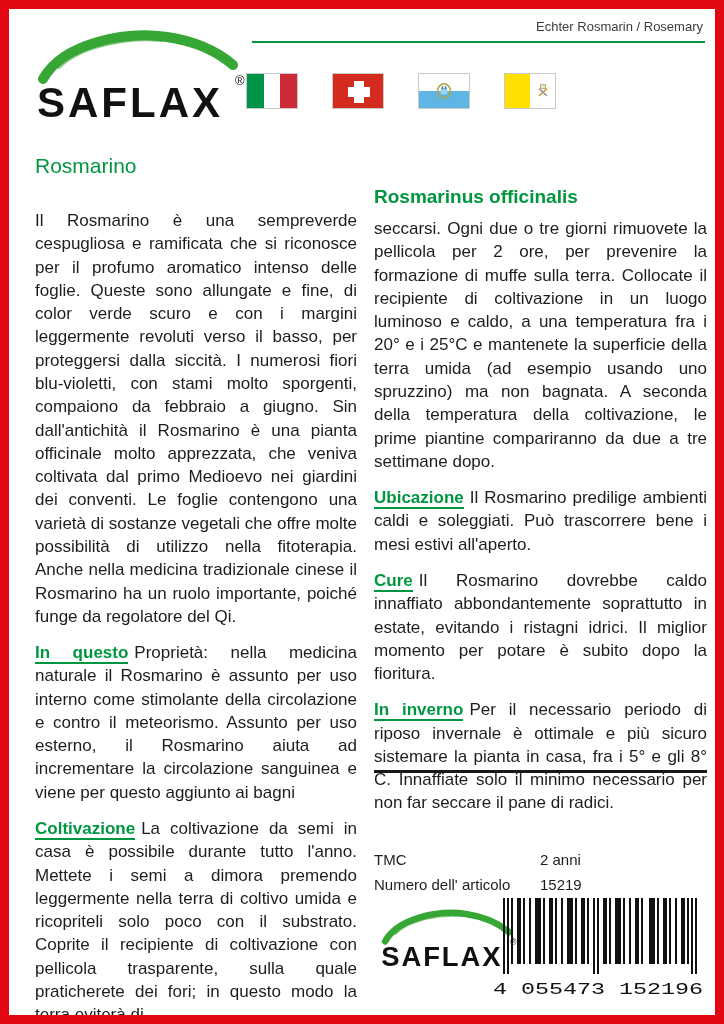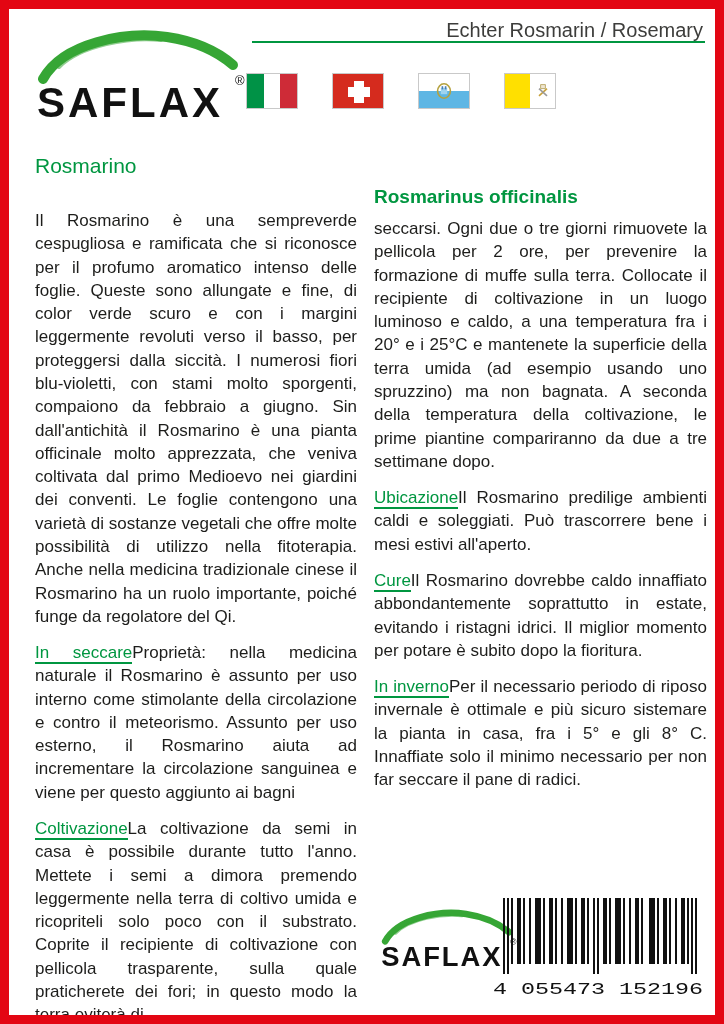--- a/index.html
+++ b/index.html
@@ -4,21 +4,21 @@
 <style>
   * { margin:0; padding:0; box-sizing:border-box; }
   html,body { width:724px; height:1024px; font-family:"Liberation Sans", sans-serif; background:#fff; }
   .page {
     position:relative; width:724px; height:1024px; background:#ffffff;
     border:9px solid #e30613; overflow:hidden;
   }
   
   .variety-line {
     position:absolute; top:10px; right:12px;
-    font-size:20px; color:#3d3d3b;
+    font-size:13px; color:#3d3d3b;
   }
   .header-rule {
     position:absolute; top:32px; left:243px; right:10px;
     height:2px; background:#009640;
   }
   .logo-top { position:absolute; left:20px; top:18px; width:230px; height:100px; }
   .brand-text { font-family:"Liberation Sans", sans-serif; font-weight:bold; font-size:42px; letter-spacing:3px; fill:#111; }
   .reg-text { font-family:"Liberation Sans", sans-serif; font-size:13px; fill:#111; }
   .brush { stroke:#36a635; fill:none; stroke-linecap:round; }
 
@@ -48,22 +48,22 @@
   }
   .col { position:absolute; }
   .col-left  { left:26px;  top:200px; width:322px; }
   .col-right { left:365px; top:208px; width:333px; }
   .body-p {
     font-size:17px; line-height:1.37; text-align:justify;
     color:#1d1d1b; margin-bottom:13px;
     hyphens:auto; -webkit-hyphens:auto;
   }
   .h {
-    color:#009640; font-weight:normal;
-    border-bottom:2px solid #009640; 
+    color:#009640; font-weight:bold;
+    border-bottom:2px solid #009640; margin-right:6px;
   }
 
   
   .info-block { position:absolute; left:365px; top:761px; width:333px; }
   .info-rule { height:3px; background:#191919; }
   .info-rows { margin-top:78px; }
   .info-row { display:flex; font-size:15px; color:#1d1d1b; margin-bottom:8px; }
   .info-label { width:166px; }
   .logo-bottom { position:absolute; left:367px; top:898px; width:150px; height:66px; }
   .barcode-wrap { position:absolute; left:482px; top:889px; width:218px; height:106px; }
@@ -113,40 +113,53 @@
       </svg>
     </div>
   </div>
 
   <h1 class="title-common">Rosmarino</h1>
   <h2 class="title-botanical">Rosmarinus officinalis</h2>
 
   <div class="col col-left">
     <p class="body-p">Il Rosmarino è una sempreverde cespugliosa e ramificata che si riconosce per il profumo aromatico intenso delle foglie. Queste sono allungate e fine, di color verde scuro e con i margini leggermente revoluti verso il basso, per proteggersi dalla siccità. I numerosi fiori blu-violetti, con stami molto sporgenti, compaiono da febbraio a giugno. Sin dall'antichità il Rosmarino è una pianta officinale molto apprezzata, che veniva coltivata dal primo Medioevo nei giardini dei conventi. Le foglie contengono una varietà di sostanze vegetali che offre molte possibilità di utilizzo nella fitoterapia. Anche nella medicina tradizionale cinese il Rosmarino ha un ruolo importante, poiché funge da regolatore del Qi.</p>
     <p class="body-p">
-      <span class="h">In seccare</span><span>Proprietà: nella medicina naturale il Rosmarino è assunto per uso interno come stimolante della circolazione e contro il meteorismo. Assunto per uso esterno, il Rosmarino aiuta ad incrementare la circolazione sanguinea e viene per questo aggiunto ai bagni</span>
+      <span class="h">In questo</span><span>Proprietà: nella medicina naturale il Rosmarino è assunto per uso interno come stimolante della circolazione e contro il meteorismo. Assunto per uso esterno, il Rosmarino aiuta ad incrementare la circolazione sanguinea e viene per questo aggiunto ai bagni</span>
     </p>
     <p class="body-p">
       <span class="h">Coltivazione</span><span>La coltivazione da semi in casa è possibile durante tutto l'anno. Mettete i semi a dimora premendo leggermente nella terra di coltivo umida e ricopriteli solo poco con il substrato. Coprite il recipiente di coltivazione con pellicola trasparente, sulla quale praticherete dei fori; in questo modo la terra eviterà di</span>
     </p>
   </div>
 
   <div class="col col-right">
     <p class="body-p">seccarsi. Ogni due o tre giorni rimuovete la pellicola per 2 ore, per prevenire la formazione di muffe sulla terra. Collocate il recipiente di coltivazione in un luogo luminoso e caldo, a una temperatura fra i 20° e i 25°C e mantenete la superficie della terra umida (ad esempio usando uno spruzzino) ma non bagnata. A seconda della temperatura della coltivazione, le prime piantine compariranno da due a tre settimane dopo.</p>
     <p class="body-p">
       <span class="h">Ubicazione</span><span>Il Rosmarino predilige ambienti caldi e soleggiati. Può trascorrere bene i mesi estivi all'aperto.</span>
     </p>
     <p class="body-p">
       <span class="h">Cure</span><span>Il Rosmarino dovrebbe caldo innaffiato abbondantemente soprattutto in estate, evitando i ristagni idrici. Il miglior momento per potare è subito dopo la fioritura.</span>
     </p>
     <p class="body-p">
       <span class="h">In inverno</span><span>Per il necessario periodo di riposo invernale è ottimale e più sicuro sistemare la pianta in casa, fra i 5° e gli 8° C. Innaffiate solo il minimo necessario per non far seccare il pane di radici.</span>
     </p>
   </div>
 
+  <div class="info-block">
+    <div class="info-rule"></div>
+    <div class="info-rows">
+      <div class="info-row">
+        <span class="info-label">TMC</span>
+        <span class="info-value">2 anni</span>
+      </div>
+      <div class="info-row">
+        <span class="info-label">Numero dell' articolo</span>
+        <span class="info-value">15219</span>
+      </div>
+    </div>
+  </div>
 
   <svg class="logo-bottom" viewBox="0 0 230 100">
     <path class="brush" d="M14 52 C 34 16, 96 4, 138 10 C 165 14, 188 24, 204 38" stroke-width="10"></path>
     <path class="brush" d="M30 40 C 52 18, 100 10, 132 13" stroke-width="4" opacity="0.55"></path>
     <text x="8" y="90" class="brand-text">SAFLAX</text>
     <text x="206" y="58" class="reg-text">®</text>
   </svg>
 
   <svg class="barcode-wrap" viewBox="0 0 218 106">
     <g fill="#111">

